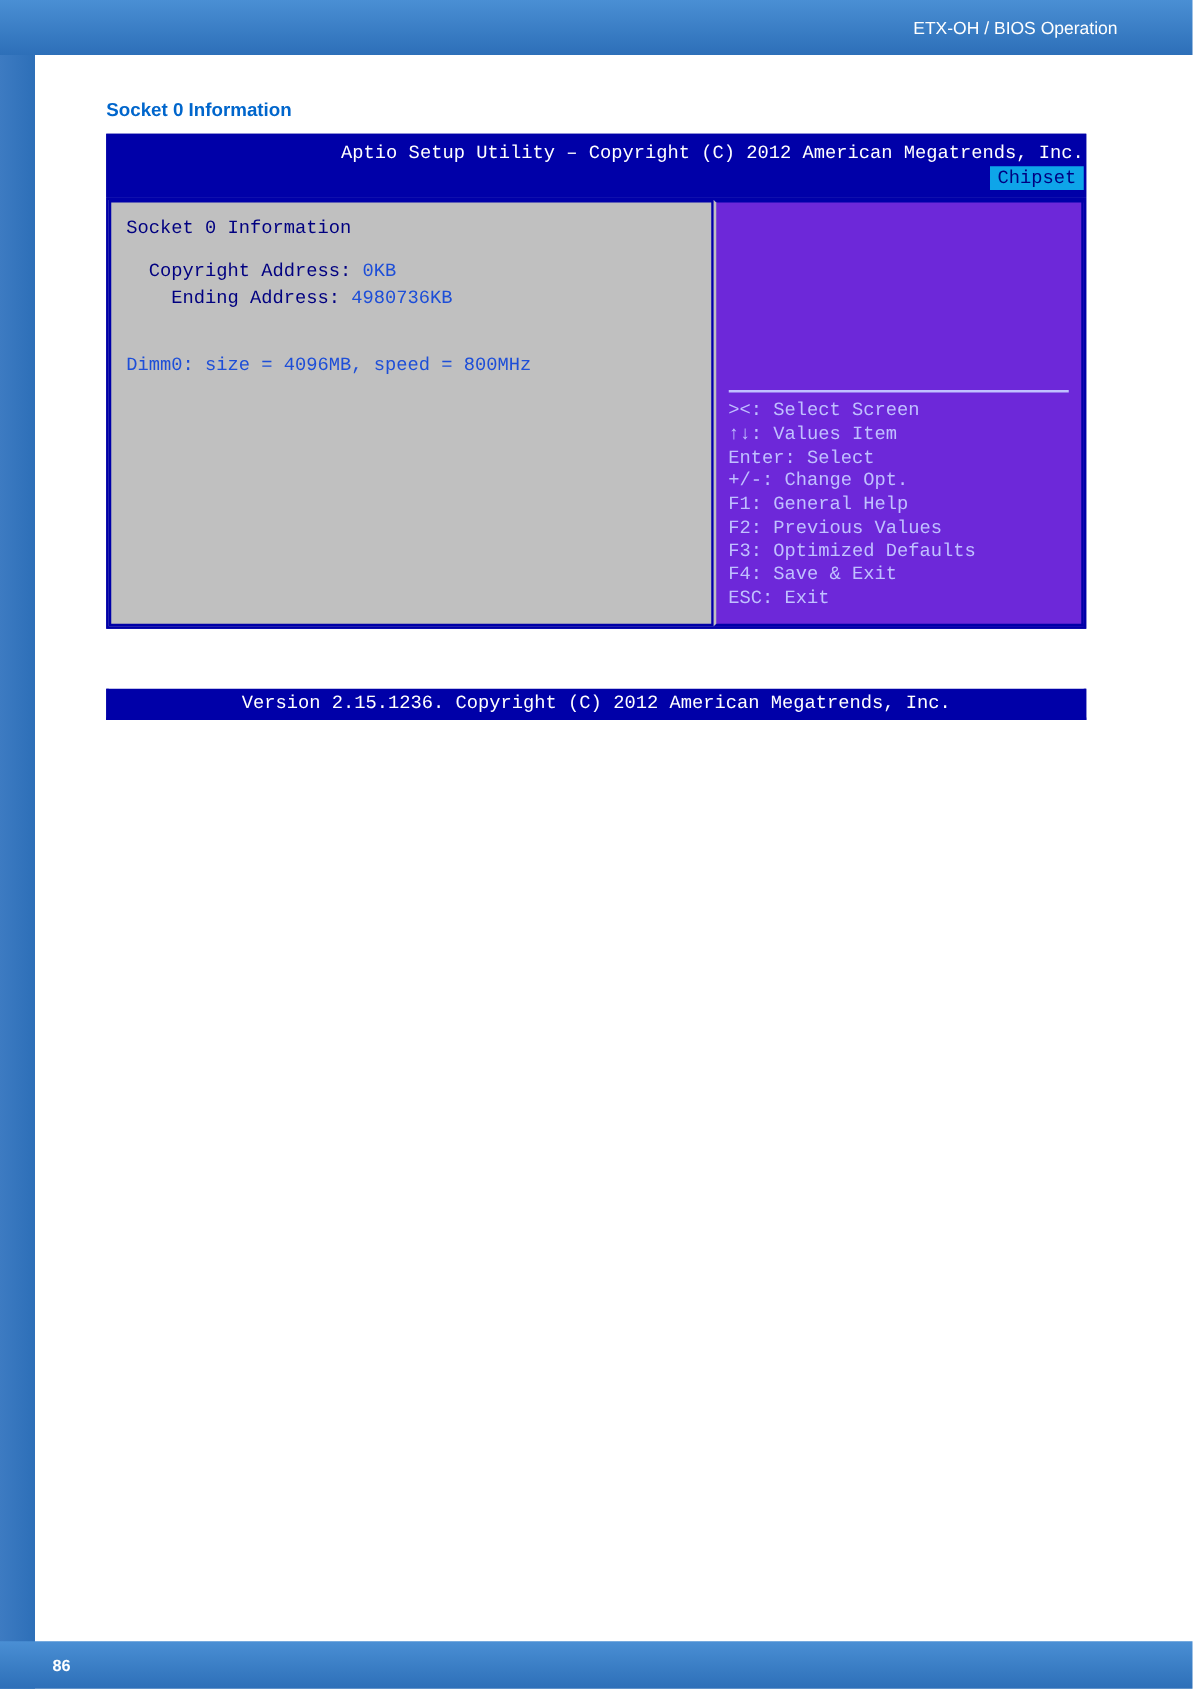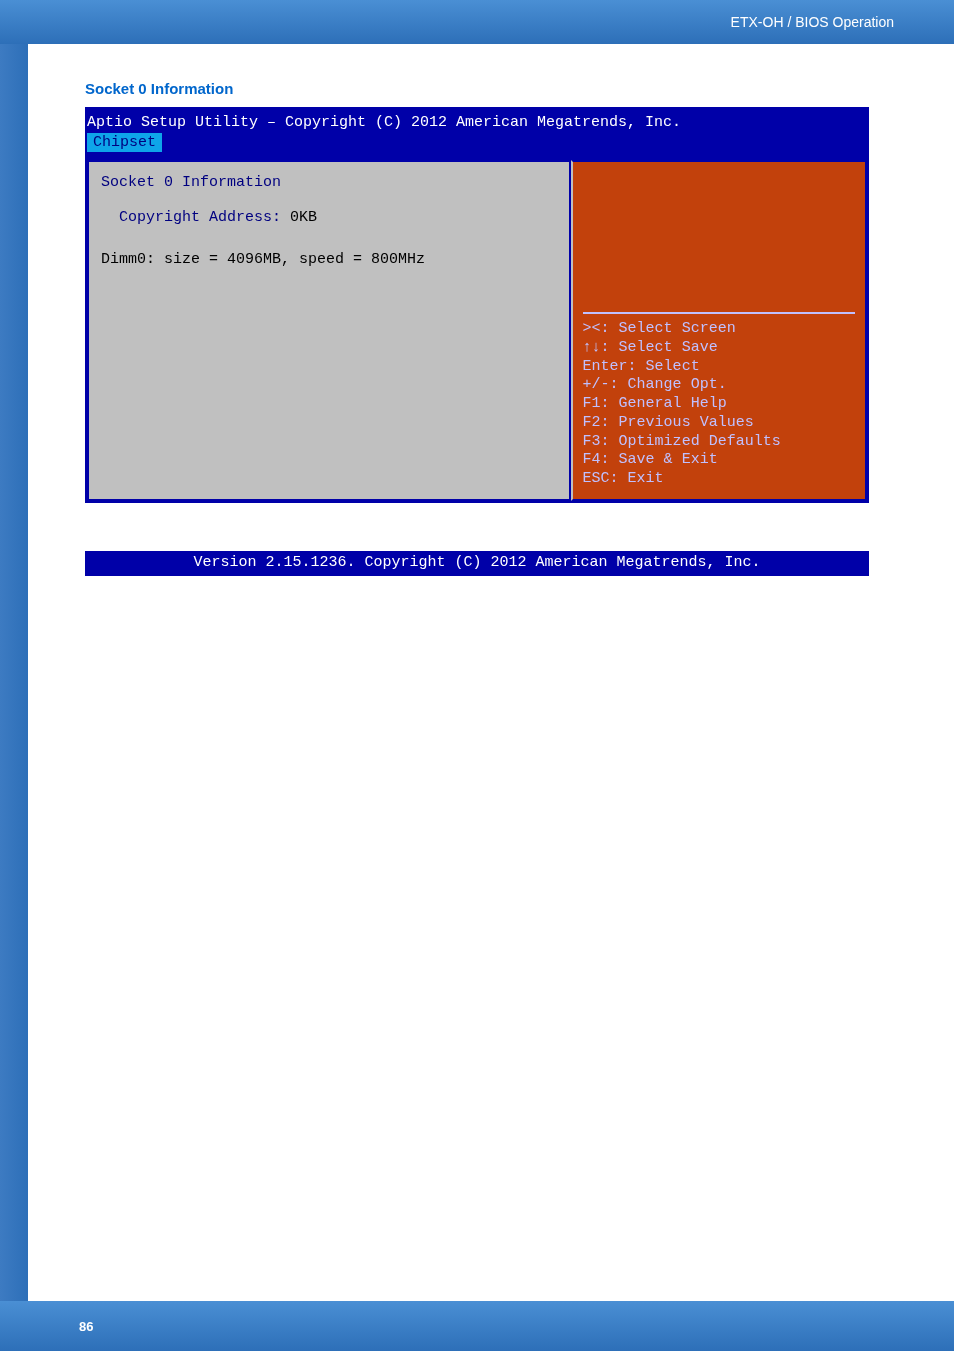--- a/index.html
+++ b/index.html
@@ -53,21 +53,21 @@
     }
     .bios-screen {
       width: 100%;
       font-family: 'Courier New', monospace;
       font-size: 15px;
       color: #c0c0ff;
     }
     .bios-header {
       background: #0000a8;
       color: #ffffff;
-      text-align: left;
+      text-align: right;
       padding: 4px 0;
       border: 2px solid #0000a8;
       line-height: 1.3;
     }
     .chipset-tab {
       display: inline-block;
       background: #0ea5e9;
       color: #000080;
       padding: 0 6px;
     }
@@ -79,29 +79,30 @@
     .bios-left {
       flex: 1;
       background: #c0c0c0;
       border: 2px solid #0000a8;
       padding: 10px 12px;
       color: #000080;
       line-height: 1.4;
       min-height: 340px;
     }
     .bios-left .white-text {
-      color: #000000;
+      color: #1d4ed8;
+      margin-top: 12px;
     }
     .bios-section-header {
       color: #000080;
       margin-bottom: 14px;
     }
     .bios-right {
       width: 38%;
-      background: #c2410c;
+      background: #6d28d9;
       border: 2px solid #0000a8;
       border-left: 2px solid #c0c0c0;
       padding: 10px 10px;
       color: #c0c0ff;
       line-height: 1.25;
       position: relative;
     }
     .bios-right-divider {
       border-top: 2px solid #c0c0ff;
       margin-top: 140px;
@@ -114,25 +115,25 @@
       padding: 3px 0;
       border: 2px solid #0000a8;
       border-top: none;
       margin-top: 48px;
     }
     .footer-bar {
       position: absolute;
       bottom: 0;
       left: 0;
       right: 0;
-      height: 50px;
+      height: 38px;
       background: linear-gradient(to bottom, #4a8fd4 0%, #2d6fb8 100%);
       display: flex;
       align-items: center;
-      padding-left: 79px;
+      padding-left: 42px;
     }
     .page-number {
       color: #ffffff;
       font-size: 13px;
       font-weight: bold;
     }
     .indent1 { padding-left: 18px; }
     .indent2 { padding-left: 36px; }
   </style>
 </head>
@@ -152,27 +153,31 @@
       <div>Aptio Setup Utility – Copyright (C) 2012 American Megatrends, Inc.</div>
       <div><span class="chipset-tab">Chipset</span></div>
     </div>
     <div class="bios-body">
       <div class="bios-left">
         <div class="bios-section-header">Socket 0 Information</div>
         <div class="indent1">
           <span>Copyright Address:</span>
           <span class="white-text">0KB</span>
         </div>
+        <div class="indent2">
+          <span>Ending Address:</span>
+          <span class="white-text">4980736KB</span>
+        </div>
         <br>
         <div class="white-text">Dimm0: size = 4096MB, speed = 800MHz</div>
       </div>
       <div class="bios-right">
         <div class="bios-right-divider"></div>
         <div>&gt;&lt;: Select Screen</div>
-        <div>↑↓: Select Save</div>
+        <div>↑↓: Values Item</div>
         <div>Enter: Select</div>
         <div>+/-: Change Opt.</div>
         <div>F1: General Help</div>
         <div>F2: Previous Values</div>
         <div>F3: Optimized Defaults</div>
         <div>F4: Save &amp; Exit</div>
         <div>ESC: Exit</div>
       </div>
     </div>
     <div class="bios-footer">Version 2.15.1236. Copyright (C) 2012 American Megatrends, Inc.</div>

